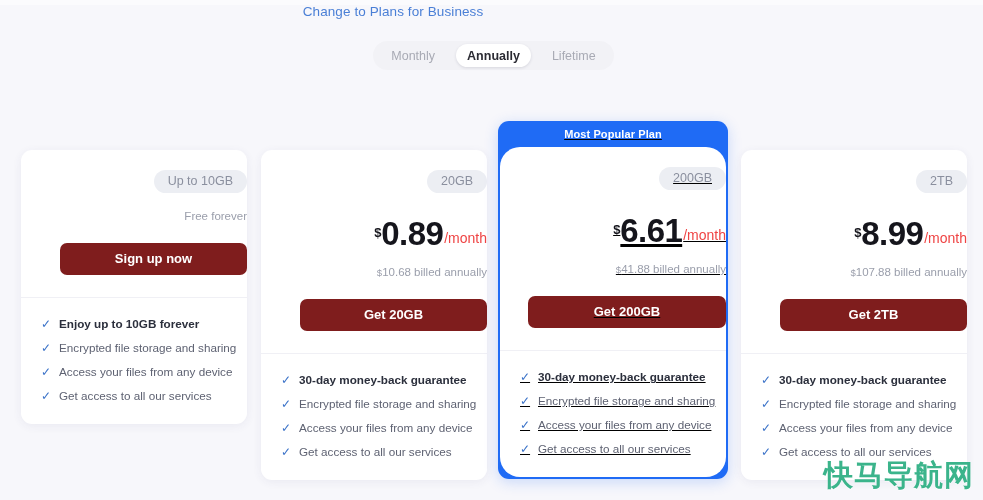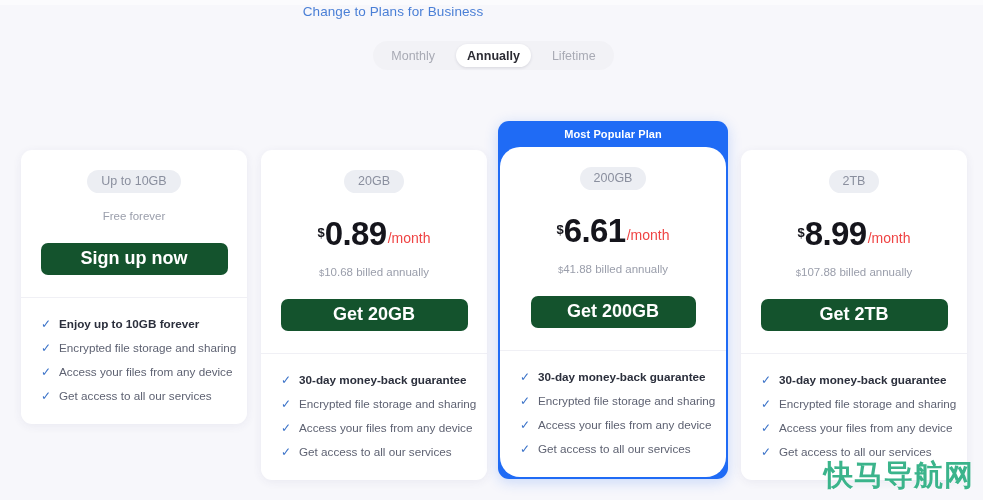--- a/index.html
+++ b/index.html
@@ -51,21 +51,21 @@
     background:#ffffff;
     border-radius:11px;
     box-shadow:0 2px 10px rgba(60,60,110,.07);
     overflow:hidden;
   }
   .card.c1{left:21px;}
   .card.c2{left:261px;}
   .card.c4{left:741px;}
   .card-body{
     padding-top:20px;
-    display:flex;flex-direction:column;align-items:center;
+    display:flex;flex-direction:column;align-items:flex-end;
   }
   .badge{
     background:#eceef3;
     color:#8a8f9e;
     font-size:12.5px;
     border-radius:13px;
     padding:5px 14px;
     line-height:1;
   }
   .price-row{
@@ -80,23 +80,23 @@
     margin-top:20px;font-size:33px;font-weight:bold;color:#15151c;line-height:1;
     letter-spacing:-.5px;
   }
   .billed{
     margin-top:17px;font-size:11.5px;color:#9a9eab;
   }
   .billed .cur{font-size:9.5px;}
   .cta{
     margin-top:21px;margin-bottom:22px;
     width:187px;height:32px;
-    background:#14532d;
+    background:#7f1d1d;
     color:#ffffff;
-    font-size:18px;font-weight:bold;
+    font-size:13px;font-weight:bold;
     border-radius:7px;
     display:flex;align-items:center;justify-content:center;
     cursor:pointer;user-select:none;
   }
   .divider{height:1px;background:#f0f0f5;width:100%;}
   .features{
     padding:14px 0 16px 0;
     display:flex;flex-direction:column;
   }
   .feat{
@@ -108,34 +108,35 @@
     color:#3d74c9;font-size:12px;margin-right:8px;width:10px;display:inline-block;
   }
   .feat.bold .txt{font-weight:bold;color:#2b2f3c;}
   
   .card.c3{
     left:498px;top:121px;width:230px;
     background:#1f6bf5;
     border-radius:11px;
     box-shadow:0 3px 14px rgba(31,107,245,.22);
     padding:0;
+    text-decoration:underline;
   }
   .pop-banner{
     height:26px;
     display:flex;align-items:center;justify-content:center;
     color:#ffffff;font-size:11px;font-weight:bold;
     letter-spacing:.1px;
   }
   .pop-inner{
     background:#ffffff;
     border-radius:20px;
     margin:0 2px 2px 2px;
     overflow:hidden;
   }
-  .card.c3 .cta{width:165px;}
+  .card.c3 .cta{width:198px;}
   
   .watermark{
     position:absolute;right:9px;bottom:4px;
     font-size:29px;font-weight:bold;
     color:#3bb48b;
     letter-spacing:1px;
     font-family:"DejaVu Sans", sans-serif;
     text-shadow:0 1px 0 rgba(255,255,255,.6);
   }
 </style>

